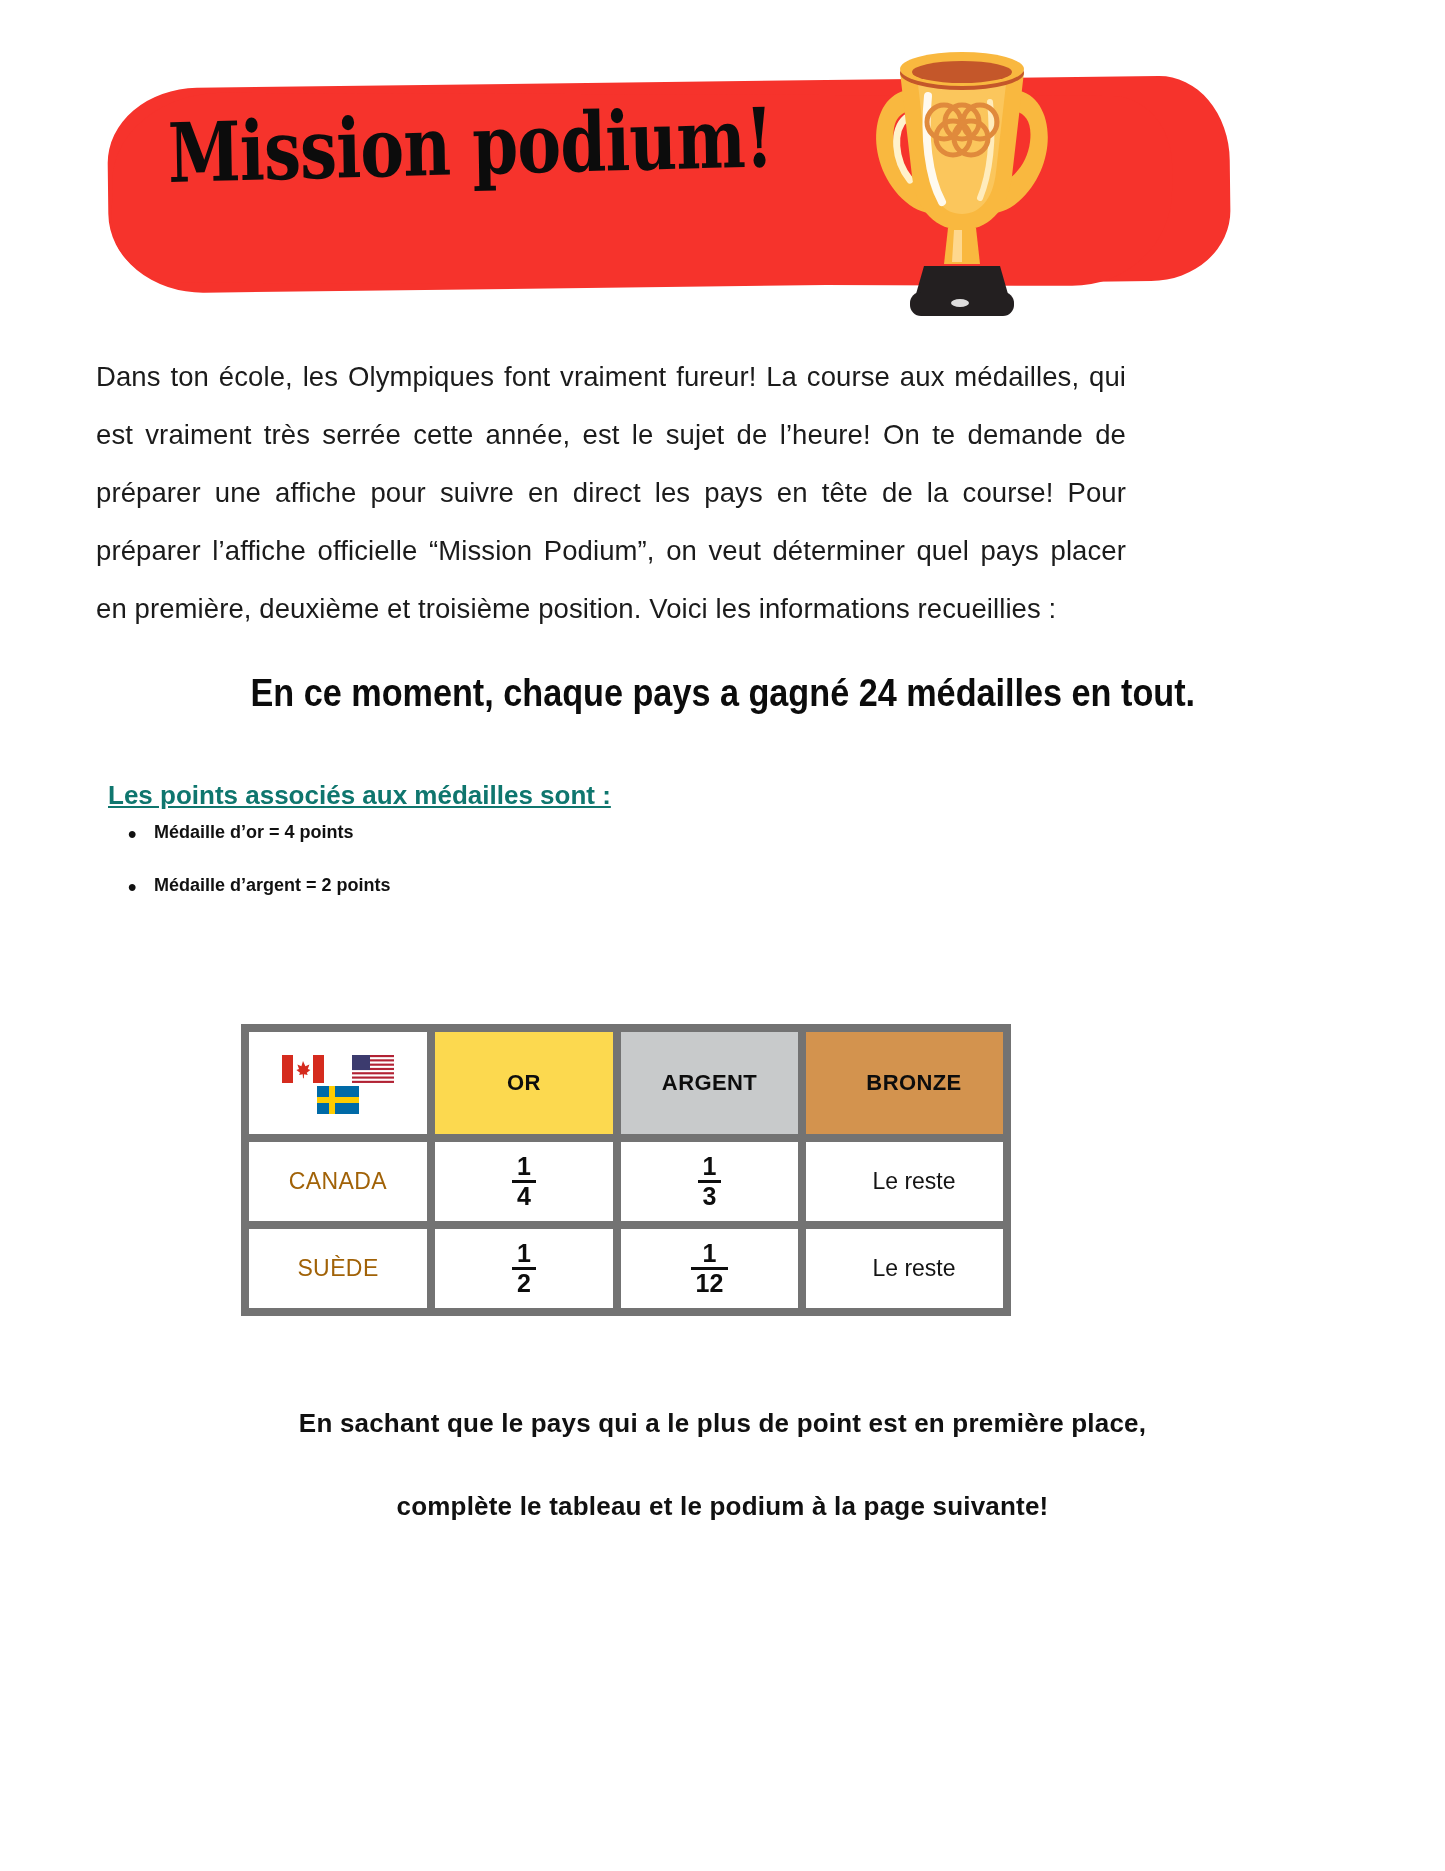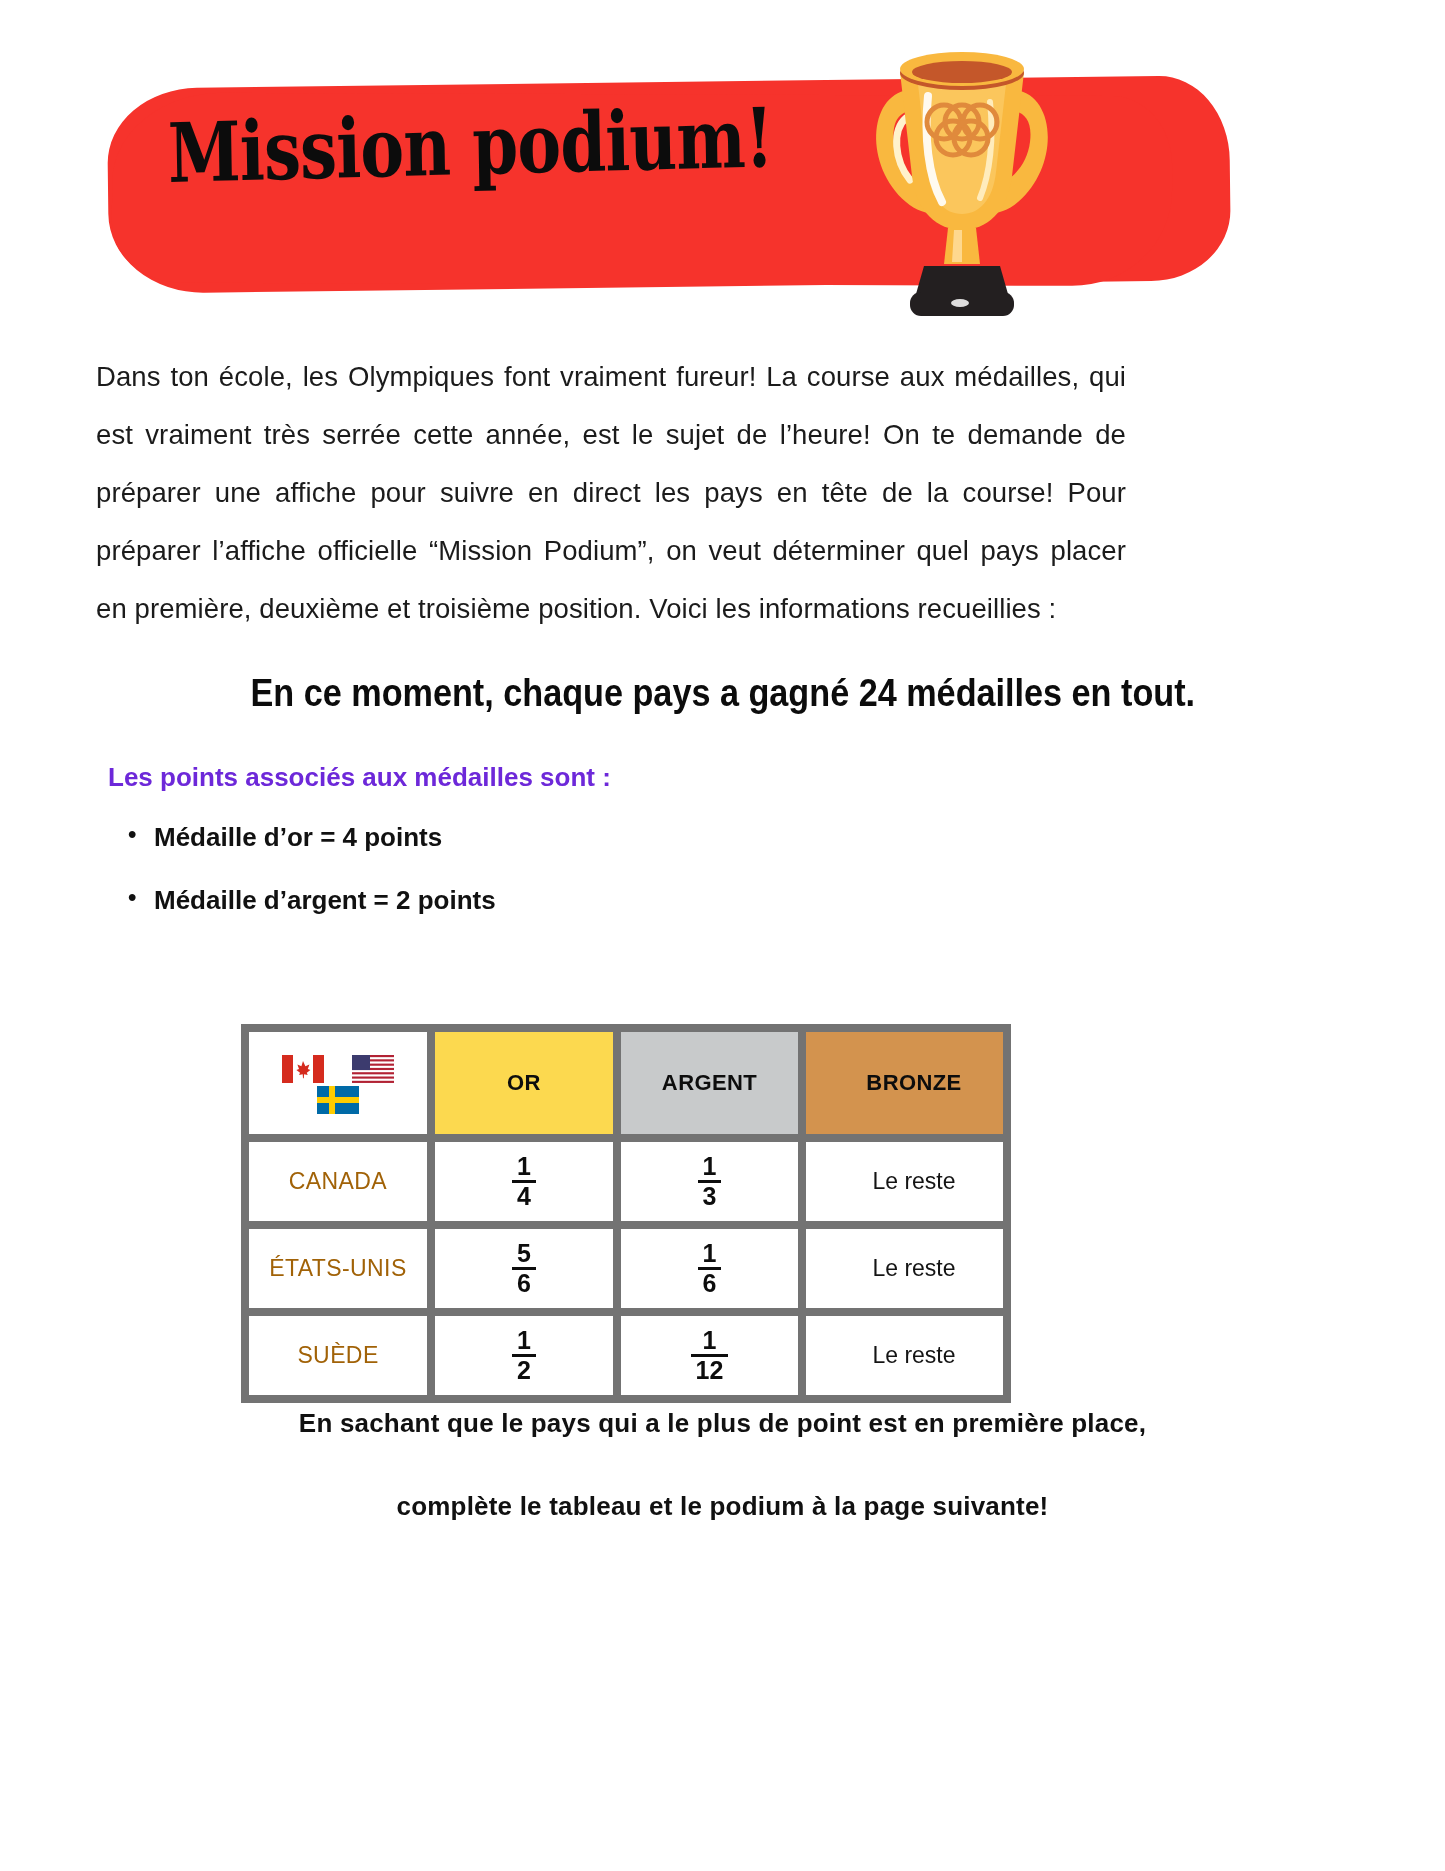--- a/index.html
+++ b/index.html
@@ -102,36 +102,37 @@
   }
   .deco-heading span {
     display: inline-block;
     transform: scaleX(0.90);
   }
 
   
   .points-title {
     position: absolute;
     left: 108px;
-    top: 762px;
+    top: 780px;
     font-size: 26px;
     font-weight: 700;
-    color: #6d28d9;
+    color: #0f766e;
+    text-decoration: underline;
   }
   .bullets {
     position: absolute;
     left: 128px;
     top: 822px;
     width: 700px;
     margin: 0;
     padding: 0;
     list-style: none;
   }
   .bullets li {
-    font-size: 26px;
+    font-size: 18px;
     font-weight: 700;
     color: #111;
     margin-bottom: 32px;
     position: relative;
     padding-left: 26px;
   }
   .bullets li::before {
     content: "\2022";
     position: absolute;
     left: 0;
@@ -331,40 +332,20 @@
           <span class="frac">
             <span class="num">1</span>
             <span class="den">3</span>
           </span>
         </td>
         <td class="c-bronze">
           <span class="reste">Le reste</span>
         </td>
       </tr>
 
-      <tr class="body">
-        <td class="c-country">
-          <span class="country-name">ÉTATS-UNIS</span>
-        </td>
-        <td class="c-or">
-          <span class="frac">
-            <span class="num">5</span>
-            <span class="den">6</span>
-          </span>
-        </td>
-        <td class="c-argent">
-          <span class="frac">
-            <span class="num">1</span>
-            <span class="den">6</span>
-          </span>
-        </td>
-        <td class="c-bronze">
-          <span class="reste">Le reste</span>
-        </td>
-      </tr>
 
       <tr class="body">
         <td class="c-country">
           <span class="country-name">SUÈDE</span>
         </td>
         <td class="c-or">
           <span class="frac">
             <span class="num">1</span>
             <span class="den">2</span>
           </span>

